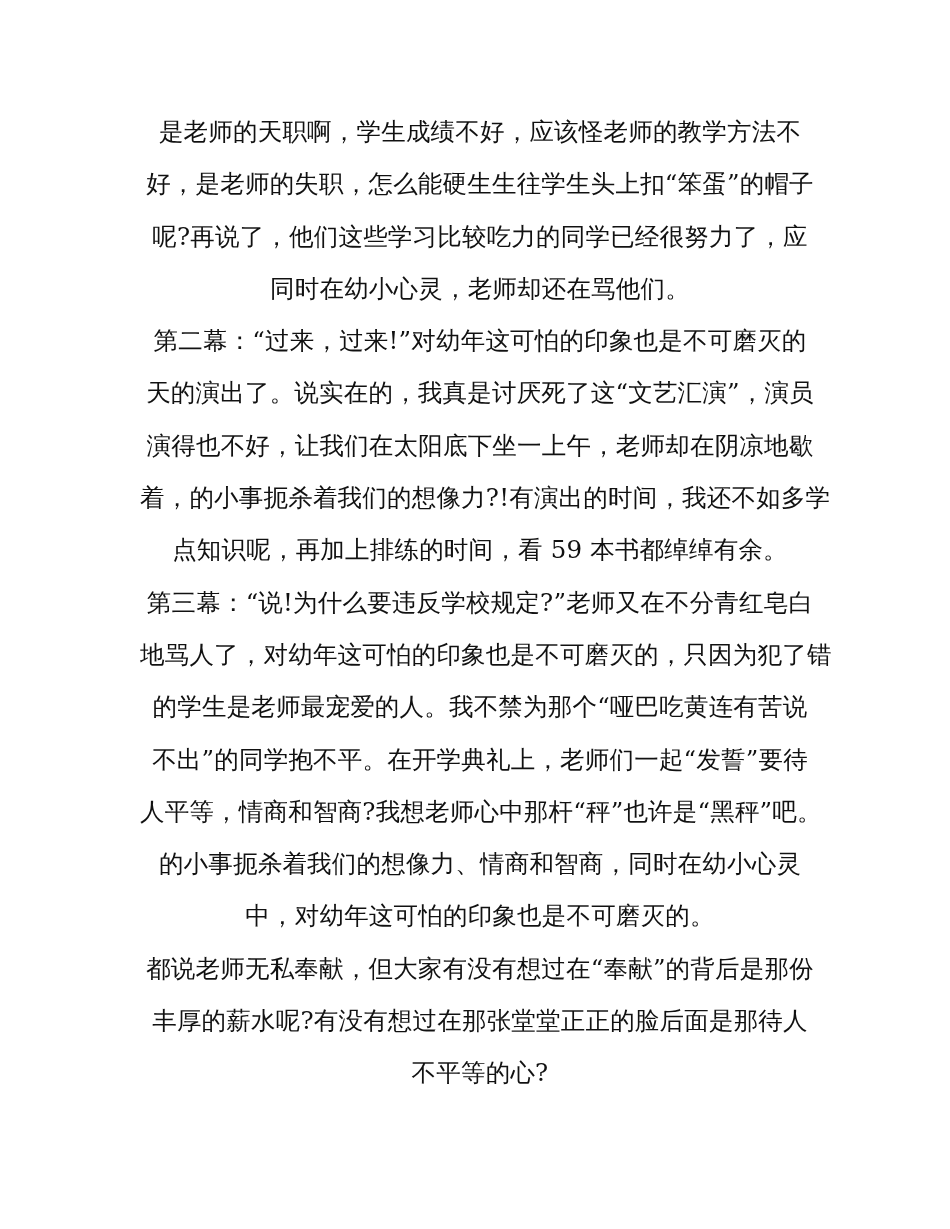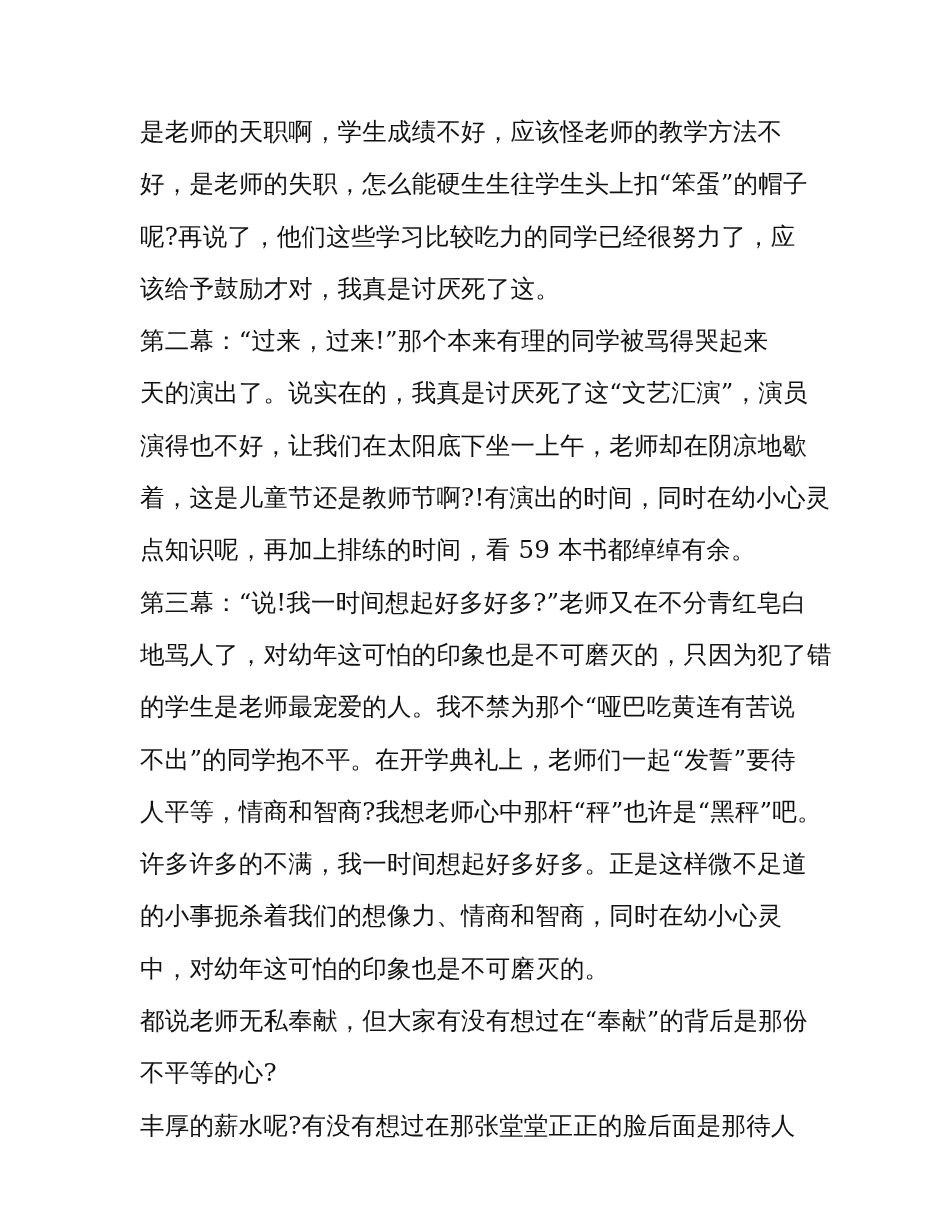--- a/index.html
+++ b/index.html
@@ -21,49 +21,49 @@
       top: 106px;
       width: 680px;
     }
     .line {
       display: block;
       height: 52.3px;
       line-height: 52.3px;
       font-size: 24.5px;
       white-space: nowrap;
       letter-spacing: 0.2px;
+      text-align: center;
     }
   </style>
 </head>
 <body>
 
 <div class="page">
   <div class="paragraph">
     <span class="line">是老师的天职啊，学生成绩不好，应该怪老师的教学方法不</span>
     <span class="line">好，是老师的失职，怎么能硬生生往学生头上扣“笨蛋”的帽子</span>
     <span class="line">呢?再说了，他们这些学习比较吃力的同学已经很努力了，应</span>
-    <span class="line">该给予鼓励才对，我真是讨厌死了这。</span>
+    <span class="line">同时在幼小心灵，老师却还在骂他们。</span>
   </div>
   <div class="paragraph">
-    <span class="line">第二幕：“过来，过来!”那个本来有理的同学被骂得哭起来</span>
+    <span class="line">第二幕：“过来，过来!”对幼年这可怕的印象也是不可磨灭的</span>
     <span class="line">天的演出了。说实在的，我真是讨厌死了这“文艺汇演”，演员</span>
     <span class="line">演得也不好，让我们在太阳底下坐一上午，老师却在阴凉地歇</span>
-    <span class="line">着，这是儿童节还是教师节啊?!有演出的时间，同时在幼小心灵</span>
+    <span class="line">着，的小事扼杀着我们的想像力?!有演出的时间，我还不如多学</span>
     <span class="line">点知识呢，再加上排练的时间，看 59 本书都绰绰有余。</span>
   </div>
   <div class="paragraph">
-    <span class="line">第三幕：“说!我一时间想起好多好多?”老师又在不分青红皂白</span>
+    <span class="line">第三幕：“说!为什么要违反学校规定?”老师又在不分青红皂白</span>
     <span class="line">地骂人了，对幼年这可怕的印象也是不可磨灭的，只因为犯了错</span>
     <span class="line">的学生是老师最宠爱的人。我不禁为那个“哑巴吃黄连有苦说</span>
     <span class="line">不出”的同学抱不平。在开学典礼上，老师们一起“发誓”要待</span>
     <span class="line">人平等，情商和智商?我想老师心中那杆“秤”也许是“黑秤”吧。</span>
   </div>
   <div class="paragraph">
-    <span class="line">许多许多的不满，我一时间想起好多好多。正是这样微不足道</span>
     <span class="line">的小事扼杀着我们的想像力、情商和智商，同时在幼小心灵</span>
     <span class="line">中，对幼年这可怕的印象也是不可磨灭的。</span>
   </div>
   <div class="paragraph">
     <span class="line">都说老师无私奉献，但大家有没有想过在“奉献”的背后是那份</span>
+    <span class="line">丰厚的薪水呢?有没有想过在那张堂堂正正的脸后面是那待人</span>
     <span class="line">不平等的心?</span>
-    <span class="line">丰厚的薪水呢?有没有想过在那张堂堂正正的脸后面是那待人</span>
   </div>
 </div>
 
 </body></html>

